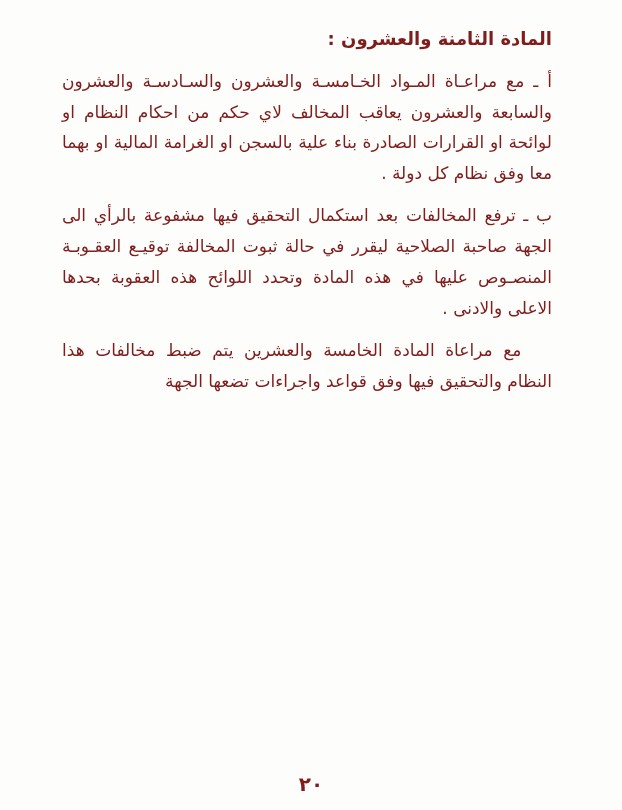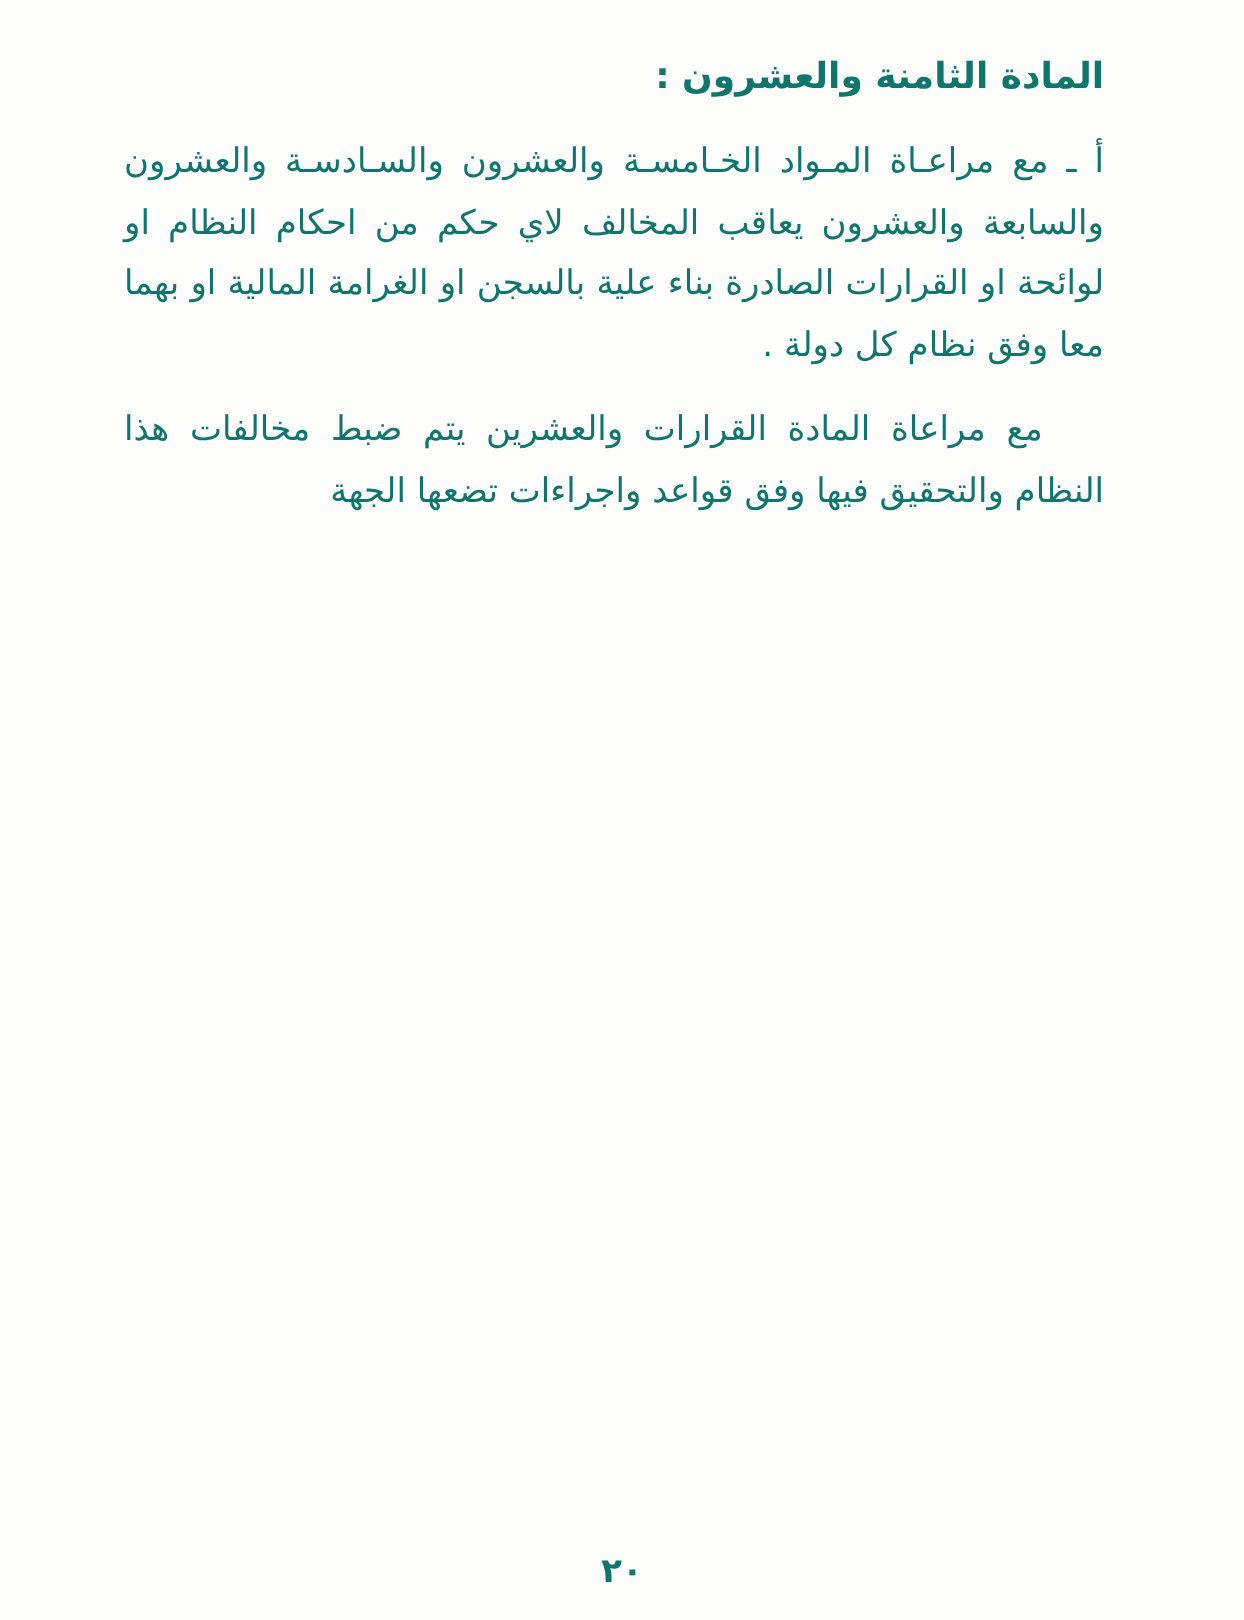--- a/index.html
+++ b/index.html
@@ -7,21 +7,21 @@
     padding: 0;
     background: #ffffff;
   }
   .page {
     position: relative;
     width: 622px;
     height: 810px;
     background: #fdfdfb;
     overflow: hidden;
     font-family: "DejaVu Sans", sans-serif;
-    color: #0f766e;
+    color: #7f1d1d;
   }
   .content {
     direction: rtl;
     position: absolute;
     top: 24px;
     right: 70px;
     left: 62px;
     text-align: justify;
     font-size: 17px;
     line-height: 1.82;
@@ -48,36 +48,37 @@
   .para.indent {
     text-indent: 1.8em;
   }
   .page-number {
     position: absolute;
     bottom: 14px;
     left: 0;
     right: 0;
     text-align: center;
     font-weight: bold;
-    font-size: 17px;
+    font-size: 20px;
     direction: rtl;
   }
 </style>
 </head>
 <body>
 
 <div class="page">
   <div class="content">
 
     <h2 class="heading">المادة الثامنة والعشرون :</h2>
 
     <p class="para hang">أ ـ مع مراعـاة المـواد الخـامسـة والعشرون والسـادسـة والعشرون والسابعة والعشرون يعاقب المخالف لاي حكم من احكام النظام او لوائحة او القرارات الصادرة بناء علية بالسجن او الغرامة المالية او بهما معا وفق نظام كل دولة .</p>
 
+    <p class="para hang">ب ـ ترفع المخالفات بعد استكمال التحقيق فيها مشفوعة بالرأي الى الجهة صاحبة الصلاحية ليقرر في حالة ثبوت المخالفة توقيـع العقـوبـة المنصـوص عليها في هذه المادة وتحدد اللوائح هذه العقوبة بحدها الاعلى والادنى .</p>
 
 
 
 
-    <p class="para indent">مع مراعاة المادة القرارات والعشرين يتم ضبط مخالفات هذا النظام والتحقيق فيها وفق قواعد واجراءات تضعها الجهة</p>
+    <p class="para indent">مع مراعاة المادة الخامسة والعشرين يتم ضبط مخالفات هذا النظام والتحقيق فيها وفق قواعد واجراءات تضعها الجهة</p>
 
   </div>
 
   <div class="page-number">٢٠</div>
 </div>
 
 </body></html>

